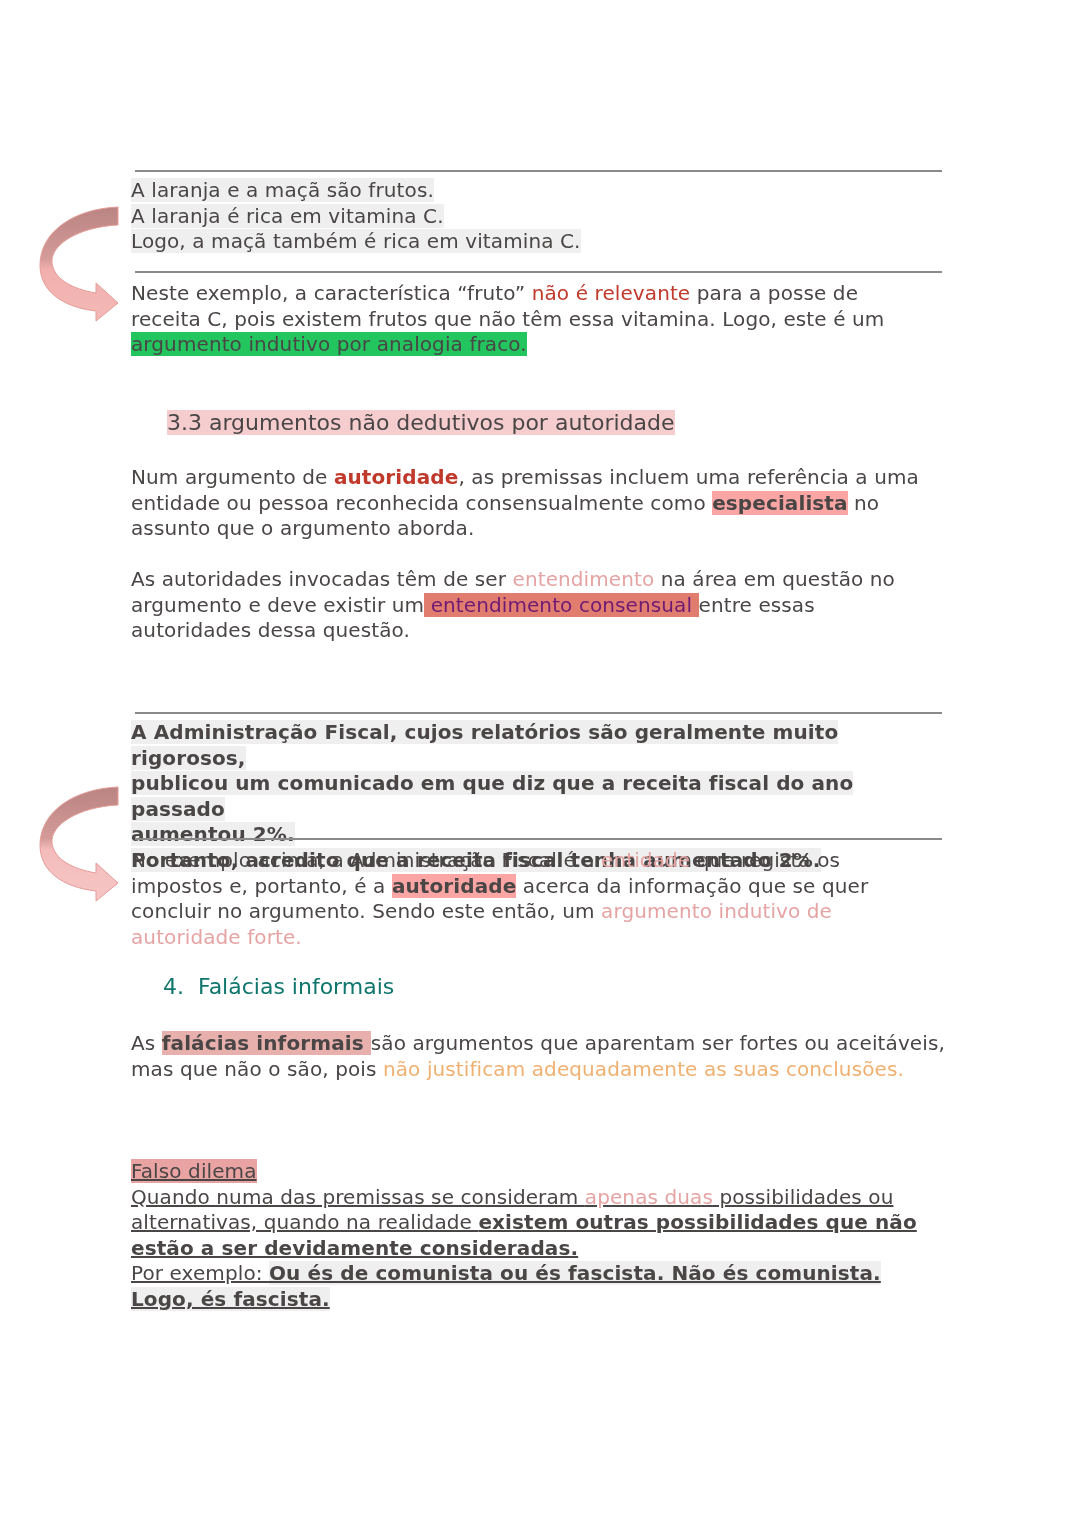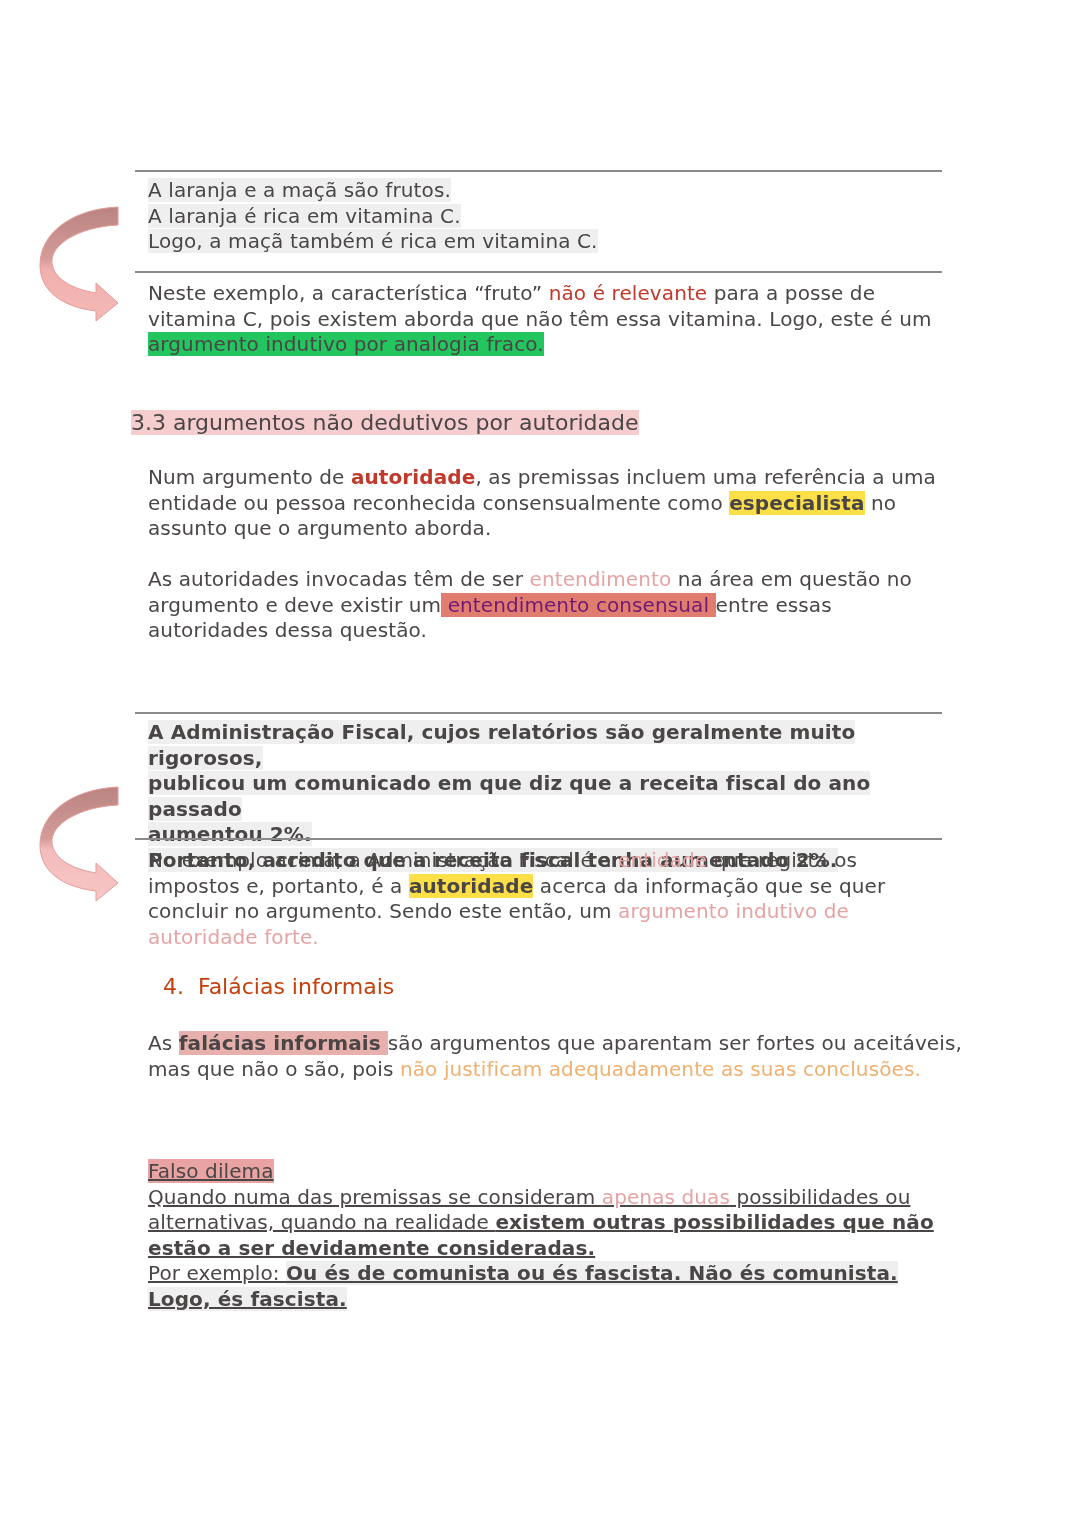--- a/index.html
+++ b/index.html
@@ -1,34 +1,34 @@
 <!DOCTYPE html>
 <html><head>
 <meta charset="utf-8">
 <style>
   html, body { margin:0; padding:0; background:#ffffff; }
   body { width:1080px; height:1525px; position:relative; overflow:hidden;
          font-family:"DejaVu Sans", sans-serif; color:#4a4646; }
   .rule { position:absolute; left:135px; width:807px; height:2px; background:#8a8a8a; }
-  .para { position:absolute; left:148px; width:820px; font-size:20px; line-height:25.6px; letter-spacing:0.1px; }
+  .para { position:absolute; left:131px; width:820px; font-size:20px; line-height:25.6px; letter-spacing:0.1px; }
   .para span { }
   .hl-gray { background:#efefef; }
   .hl-peach { background:#22c55e; }
-  .hl-orange { background:#fde047; }
+  .hl-orange { background:#fca5a5; }
   .hl-salmon { background:#e07d6e; }
-  .hl-pink { background:#f5cdce; }
+  .hl-pink { background:#f5cdce;margin-left:36px; }
   .hl-rose { background:#e9a3a3; }
   .hl-pinkdark { background:#e8b0ad; }
   .red { color:#c0392b; font-weight:normal; }
   .b { font-weight:bold; }
   .pink-text { color:#e6a3a3; }
   .orange-text { color:#f0b070; }
   .dark { color:#701a75; }
   .heading33 { position:absolute; left:131px; top:408px; font-size:22px; line-height:30px; }
-  .heading4 { position:absolute; left:163px; top:974px; font-size:22px; color:#c2410c;text-align:right; }
+  .heading4 { position:absolute; left:163px; top:974px; font-size:22px; color:#0f766e;text-align:right; }
   .arrow { position:absolute; left:38px; width:82px; height:118px; }
 </style>
 </head>
 <body>
 
 <svg class="arrow" style="top:205px;" viewBox="0 0 82 118">
   <defs>
     <linearGradient id="ag1" x1="0" y1="0" x2="0" y2="1">
       <stop offset="0" stop-color="#b98482"></stop>
       <stop offset="0.45" stop-color="#d49b98"></stop>
@@ -53,21 +53,21 @@
 
 <div class="rule" style="top:170px;"></div>
 <div class="para" style="top:178px;">
   <div><span class="hl-gray">A laranja e a maçã são frutos.</span></div>
   <div><span class="hl-gray">A laranja é rica em vitamina C.</span></div>
   <div><span class="hl-gray">Logo, a maçã também é rica em vitamina C.</span></div>
 </div>
 <div class="rule" style="top:271px;"></div>
 
 <div class="para" style="top:281px; width:800px;">
-  <span>Neste exemplo, a característica “fruto” </span><span class="red">não é relevante</span><span> para a posse de vitamina C, pois existem aborda que não têm essa vitamina. Logo, este é um </span><span class="hl-peach">argumento indutivo por analogia fraco.</span>
+  <span>Neste exemplo, a característica “fruto” </span><span class="red">não é relevante</span><span> para a posse de receita C, pois existem frutos que não têm essa vitamina. Logo, este é um </span><span class="hl-peach">argumento indutivo por analogia fraco.</span>
 </div>
 
 <div class="heading33">
   <span class="hl-pink">3.3 argumentos não dedutivos por autoridade</span>
 </div>
 
 <div class="para" style="top:465px; width:800px;">
   <span>Num argumento de </span><span class="red" style="font-weight:bold;">autoridade</span><span>, as premissas incluem uma referência a uma entidade ou pessoa reconhecida consensualmente como </span><span class="hl-orange b">especialista</span><span> no assunto que o argumento aborda.</span>
 </div>
 

